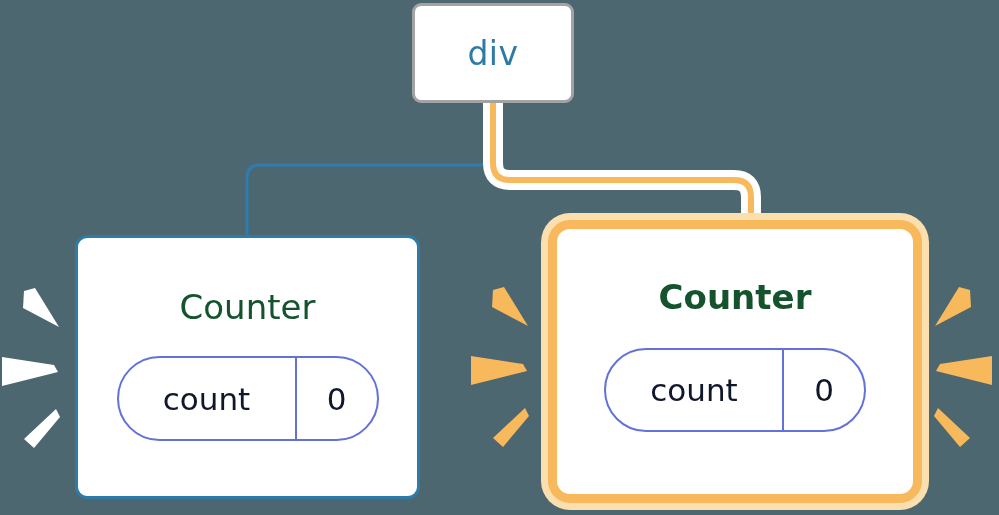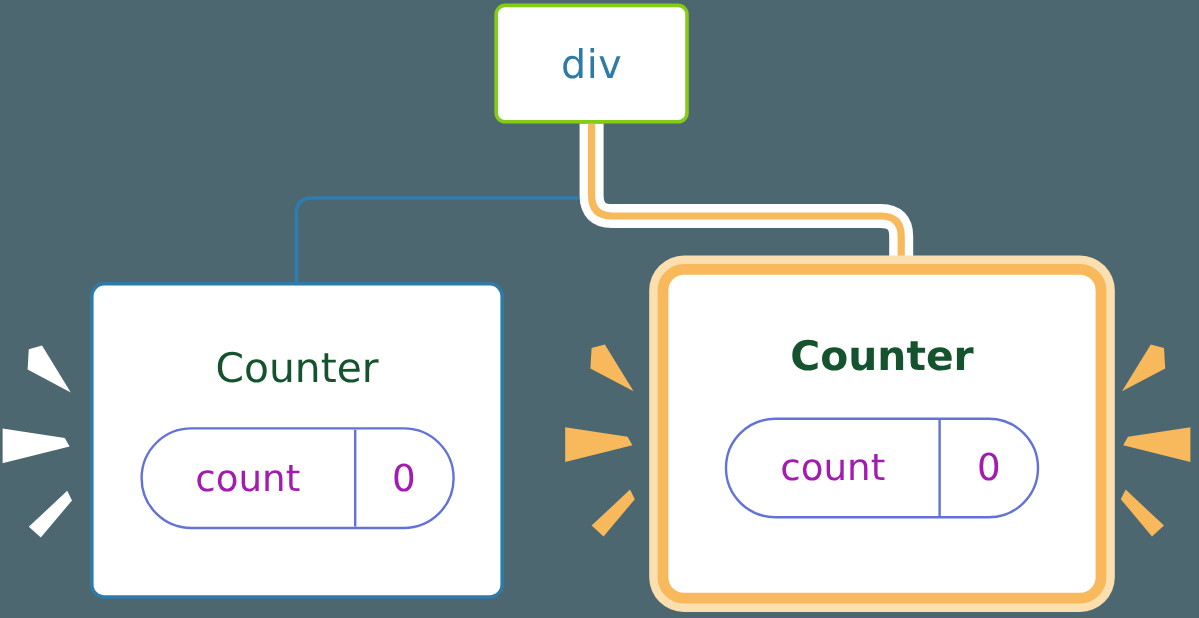--- a/index.html
+++ b/index.html
@@ -28,21 +28,21 @@
     display: flex;
     flex-direction: column;
     align-items: center;
   }
   
   #div-node {
     left: 412px;
     top: 3px;
     width: 162px;
     height: 100px;
-    border: 3px solid #84cc16;
+    border: 3px solid #a3a3a3;
     border-radius: 9px;
     justify-content: center;
     z-index: 4;
   }
   #div-node .node-title {
     font-size: 33px;
     color: #2f7ba7;
     letter-spacing: 0.5px;
     line-height: 1;
   }
@@ -95,21 +95,21 @@
   }
   #counter-right .pill {
     width: 262px;
     height: 84px;
     margin-top: 34px;
   }
   .pill-key, .pill-val {
     display: flex;
     align-items: center;
     justify-content: center;
-    color: #a21caf;
+    color: #0f172a;
     font-size: 31px;
     box-sizing: border-box;
   }
   .pill-key {
     flex: 0 0 176px;
   }
   .pill-val {
     flex: 1 1 auto;
     border-left: 2px solid #6272d8;
   }

